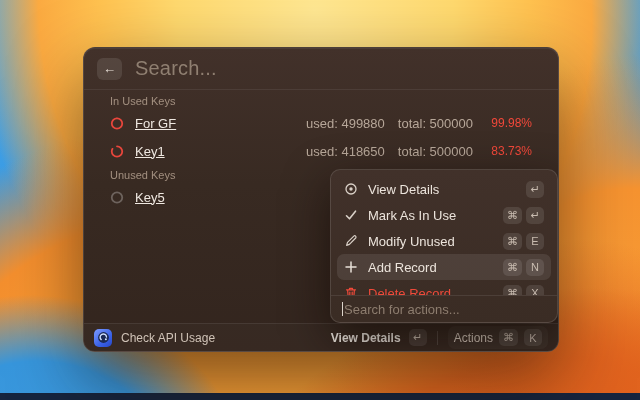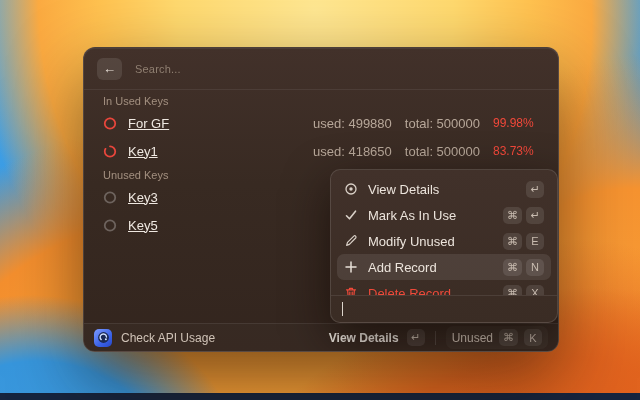--- a/index.html
+++ b/index.html
@@ -27,32 +27,32 @@
   .window { position:absolute; left:83px; top:47px; width:476px; height:305px;
     background:linear-gradient(180deg,#42312a 0%,#382a22 45%,#33251e 100%);
     border:1px solid rgba(255,255,255,0.12); border-radius:12px;
     box-shadow:0 28px 70px rgba(25,12,4,0.55), inset 0 1px 0 rgba(255,255,255,0.06);
     overflow:hidden; }
 
   .search-bar { height:42px; display:flex; align-items:center; gap:13px; padding:0 13px;
     border-bottom:1px solid rgba(255,255,255,0.07); }
   .back-btn { width:25px; height:22px; border-radius:6px; background:rgba(255,255,255,0.1);
     display:flex; align-items:center; justify-content:center; color:#e9e1d9; font-size:13px; line-height:1; cursor:default; }
-  .search-ph { font-size:11px; color:#8f7f71; letter-spacing:0.2px; }
-
-  .content { position:relative; padding:2px 11px 0; }
+  .search-ph { font-size:20px; color:#8f7f71; letter-spacing:0.2px; }
+
+  .content { position:relative; padding:2px 18px 0; }
   .sec-title { font-size:11px; color:#a39080; margin:2px 8px 2px; line-height:14px; }
   .sec-title.second { margin-top:4px; }
   .row { height:26px; margin-bottom:2px; display:flex; align-items:center; gap:11px;
     padding:0 8px; border-radius:7px; }
   .row.selected { background:rgba(255,255,255,0.08); }
   .row-label { font-size:13px; color:#efe8e1;text-decoration:underline; }
   .row-right { margin-left:auto; display:flex; align-items:center; gap:13px; }
   .stat { font-size:13px; color:#b7a799; }
-  .pct { font-size:12px; color:#f2483a; min-width:46px; text-align:left; }
+  .pct { font-size:12px; color:#f2483a; min-width:46px; text-align:right; }
   .ring-red { stroke:#e8463c; }
   .ring-gray { stroke:rgba(255,255,255,0.27); }
 
   
   .menu { position:absolute; left:246px; top:121px; width:228px; height:154px;
     background:linear-gradient(180deg,#41312a 0%,#3a2c24 100%);
     border:1px solid rgba(255,255,255,0.12); border-radius:10px;
     box-shadow:0 16px 45px rgba(15,7,2,0.6); display:flex; flex-direction:column; z-index:6; }
   .menu-rows { flex:1; overflow:hidden; padding:6px 6px 0; }
   .menu-row { height:26px; display:flex; align-items:center; gap:10px; padding:0 7px; border-radius:7px; }
@@ -133,26 +133,20 @@
         <span class="pct">83.73%</span>
       </span>
     </div>
 
     <div class="sec-title second">Unused Keys</div>
 
     <div class="row">
       <svg class="m-icon" width="15" height="15" viewBox="0 0 15 15">
         <circle class="ring-gray" cx="7.5" cy="7.5" r="5.6" fill="none" stroke-width="1.9"></circle>
       </svg>
-      <span class="row-label">Key3</span>
-    </div>
-    <div class="row">
-      <svg class="m-icon" width="15" height="15" viewBox="0 0 15 15">
-        <circle class="ring-gray" cx="7.5" cy="7.5" r="5.6" fill="none" stroke-width="1.9"></circle>
-      </svg>
       <span class="row-label">Key5</span>
     </div>
   </div>
 
   <div class="menu">
     <div class="menu-rows">
 
       <div class="menu-row">
         <span class="m-icon">
           <svg width="14" height="14" viewBox="0 0 14 14">
@@ -215,38 +209,39 @@
         <span class="m-keys">
           <span class="kbd">⌘</span>
           <span class="kbd">X</span>
         </span>
       </div>
     </div>
 
     <div class="menu-divider"></div>
     <div class="menu-search">
       <span class="caret"></span>
+      <span class="m-search-ph">Search for actions...</span>
     </div>
   </div>
 
   <div class="status-bar">
     <div class="app-icon">
       <svg width="13" height="13" viewBox="0 0 13 13">
         <circle cx="6.5" cy="6.5" r="5.4" fill="#1c2a55"></circle>
         <path d="M4.2 8.6A3.2 3.2 0 1 1 9.5 6" fill="none" stroke="#cfe0ff" stroke-width="1.4" stroke-linecap="round"></path>
         <circle cx="8.9" cy="8.2" r="1" fill="#cfe0ff"></circle>
       </svg>
     </div>
     <span class="app-name">Check API Usage</span>
 
     <div class="status-right">
       <span class="primary-label">View Details</span>
       <span class="kbd">↵</span>
       <span class="vsep"></span>
       <span class="actions-group">
-        <span class="actions-label">Unused</span>
+        <span class="actions-label">Actions</span>
         <span class="kbd">⌘</span>
         <span class="kbd">K</span>
       </span>
     </div>
   </div>
 
 </div>
 
 </body></html>

